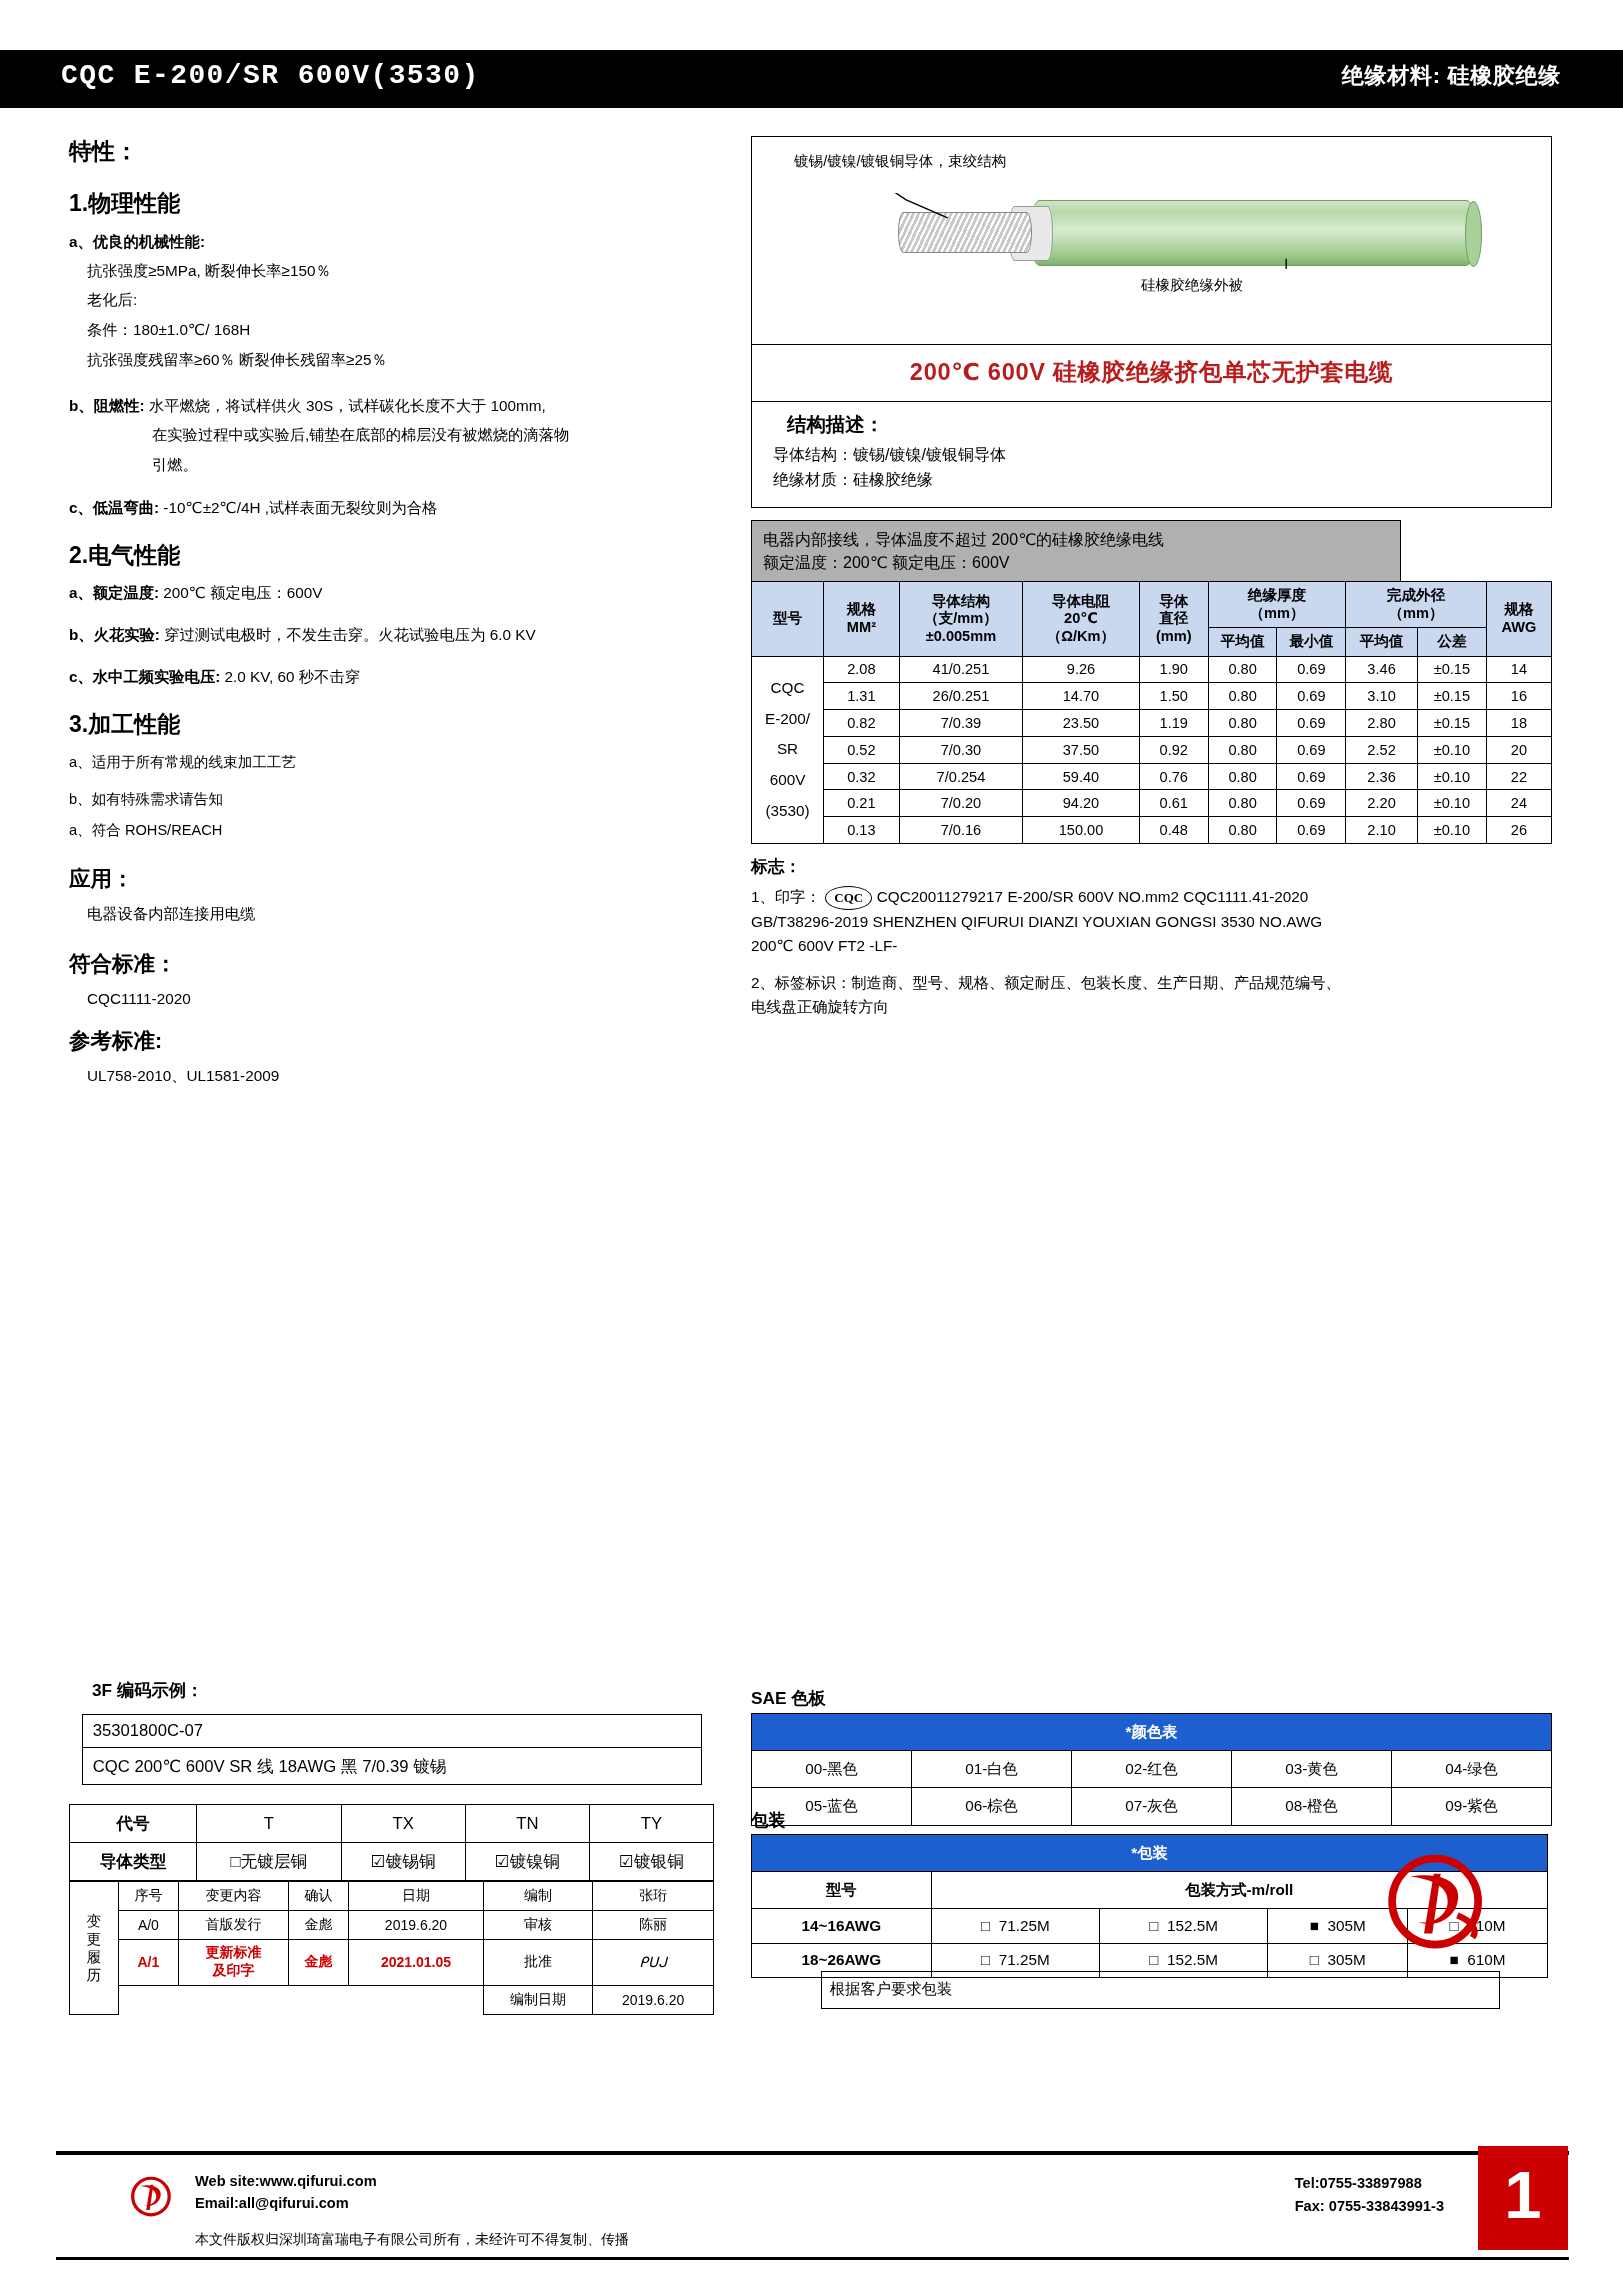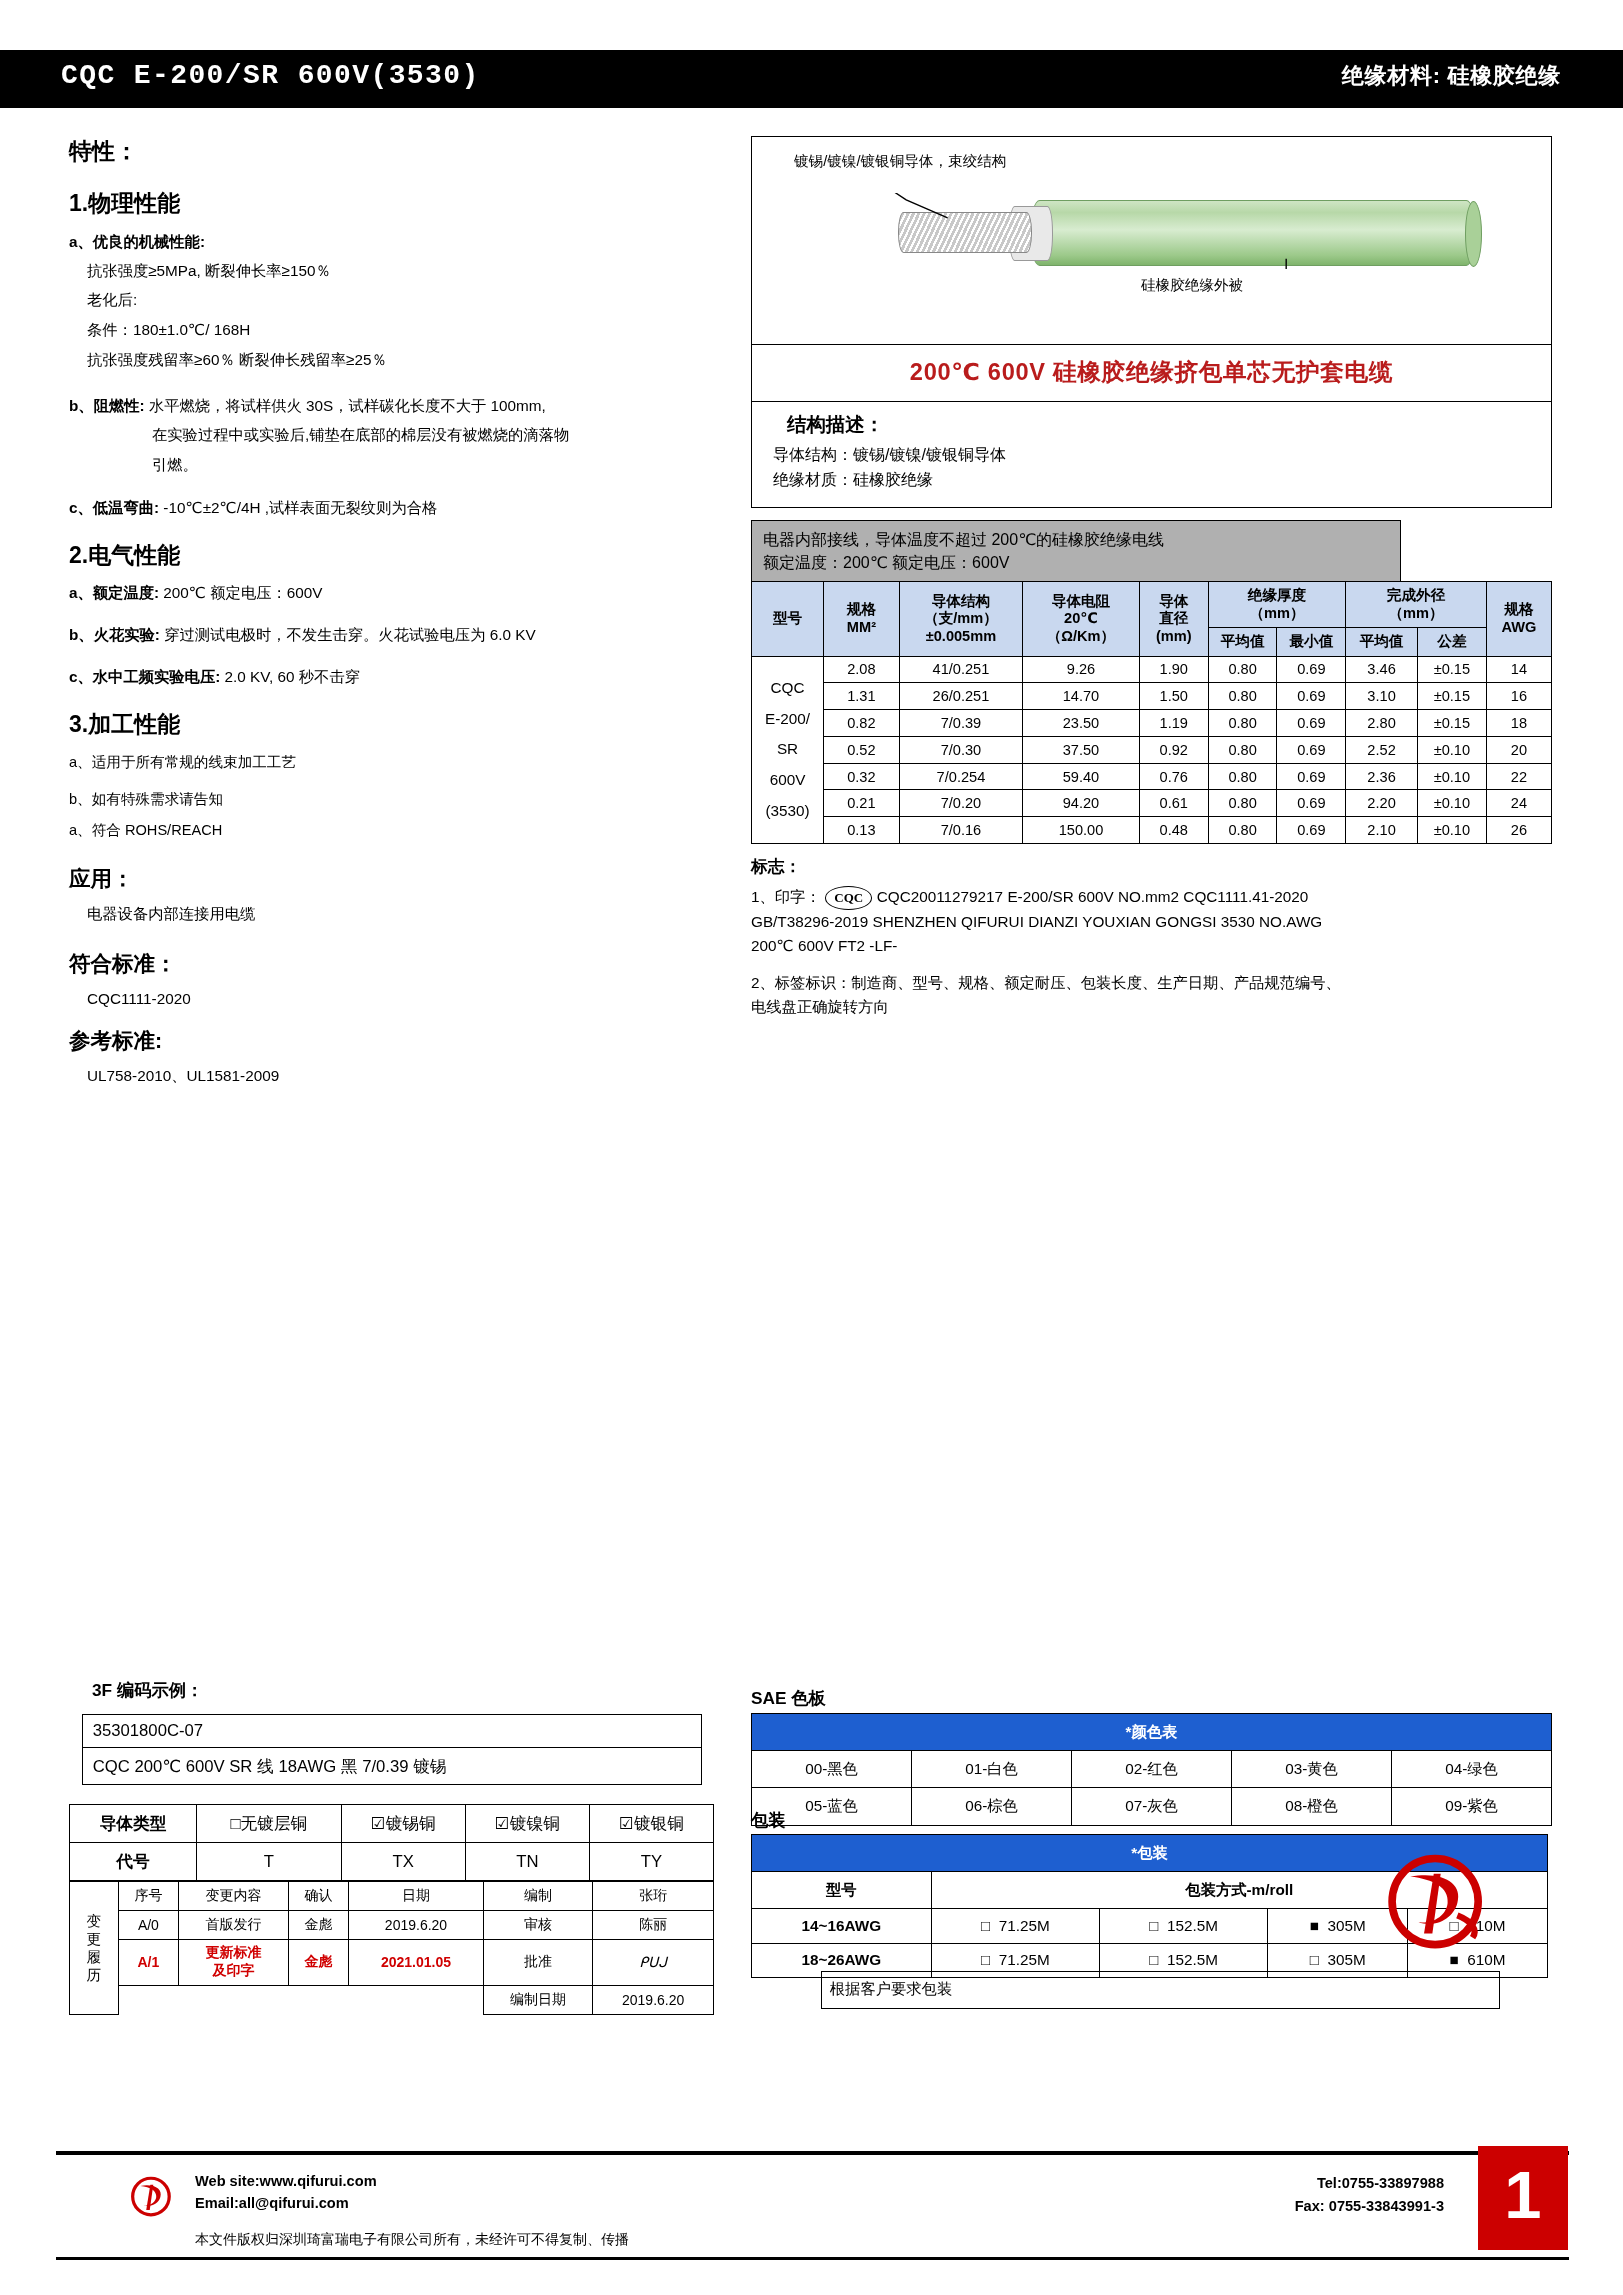--- a/index.html
+++ b/index.html
@@ -156,21 +156,21 @@
 
   
   .logo-right {
     position:absolute; left:1374px; top:1846px; width:132px; height:118px;
   }
 
   
   .footline { position:absolute; left:56px; top:2151px; width:1513px; height:3.5px; background:#000; }
   .footer { position:absolute; left:56px; top:2164px; width:1513px; height:83px; }
   .foot-web { position:absolute; left:139px; top:7px; font-size:14.6px; font-weight:bold; line-height:1.5; }
-  .foot-tel { position:absolute; right:125px; top:8.3px; font-size:14.6px; font-weight:bold; text-align:right; line-height:1.55; }
+  .foot-tel { position:absolute; right:125px; top:8.3px; font-size:14.6px; font-weight:bold; text-align:left; line-height:1.55; }
   .copyright { position:absolute; left:139px; top:67px; font-size:14px; }
   .pagenum {
     position:absolute; left:1478px; top:2146px; width:90px; height:104px;
     background:#cc0000; color:#fff; font-size:67px; font-weight:bold;
     text-align:center; line-height:97px;
   }
   .botline { position:absolute; left:56px; top:2257px; width:1513px; height:2.8px; background:#000; }
   .foot-logo { position:absolute; left:69px; top:5.6px; }
 </style>
 </head>
@@ -237,32 +237,32 @@
 
   <div class="code-title">3F 编码示例：</div>
   <div class="codebox">
     <div class="r1">35301800C-07</div>
     <div>CQC 200℃  600V SR 线  18AWG  黑  7/0.39 镀锡</div>
   </div>
 
   <table class="ctab">
     <tbody>
         <tr>
+      <td class="lab">代号</td>
+      <td>T</td>
+      <td>TX</td>
+      <td>TN</td>
+      <td>TY</td>
+    </tr>
+    <tr>
       <td class="lab">导体类型</td>
       <td>□无镀层铜</td>
       <td>☑镀锡铜</td>
       <td>☑镀镍铜</td>
       <td>☑镀银铜</td>
-    </tr>
-    <tr>
-      <td class="lab">代号</td>
-      <td>T</td>
-      <td>TX</td>
-      <td>TN</td>
-      <td>TY</td>
     </tr>
   </tbody>
     </table>
 
   <table class="rtab">
     <tbody>
         <tr>
       <td class="vert" rowspan="4">变<br>更<br>履<br>历</td>
       <td>序号</td>
       <td>变更内容</td>

